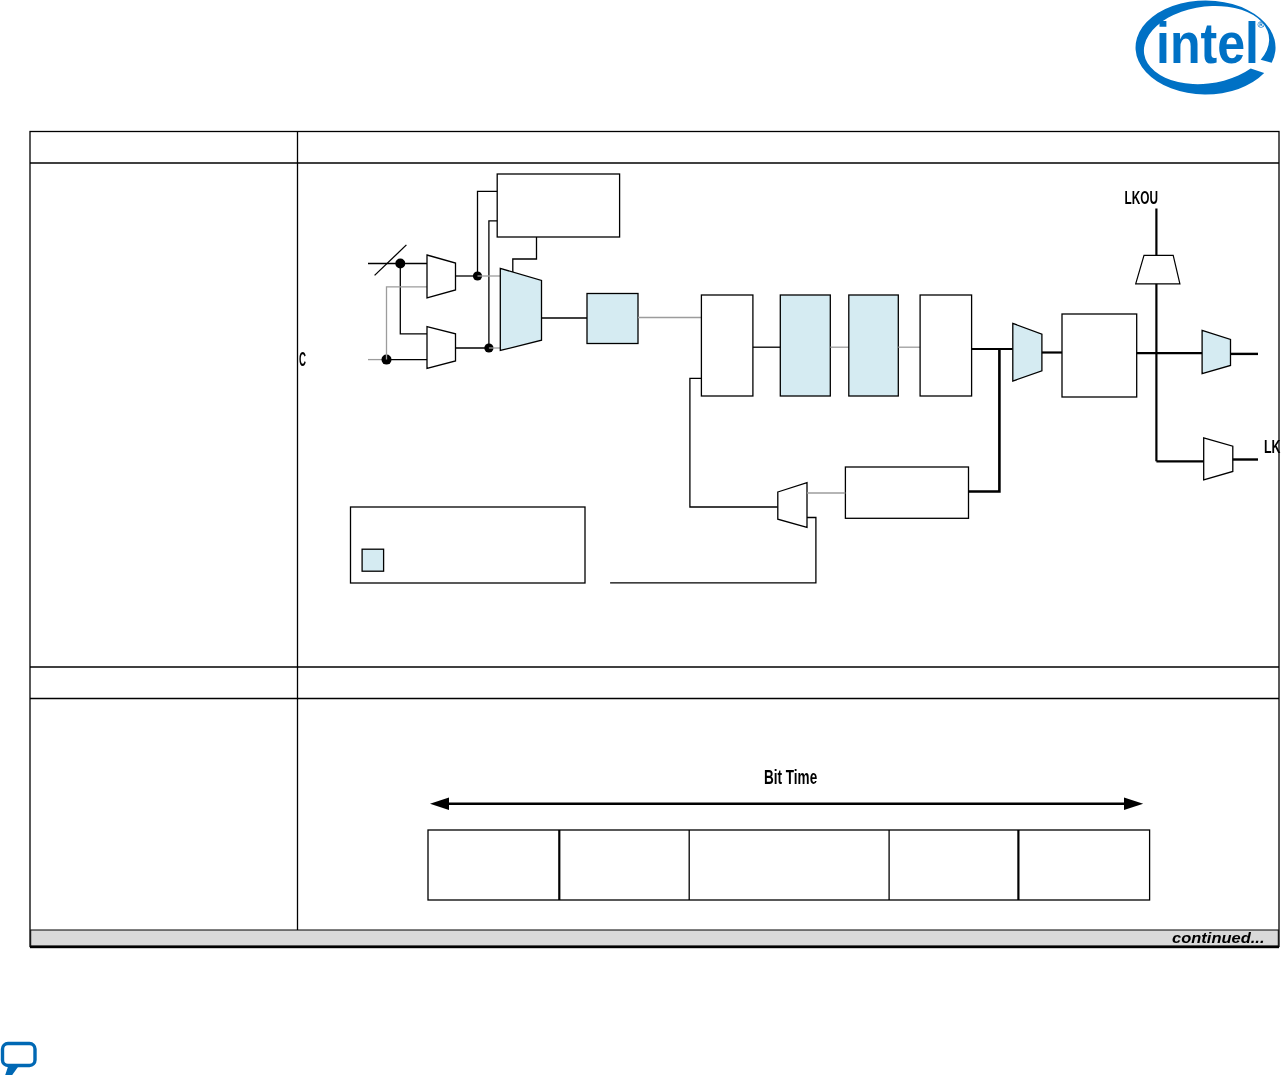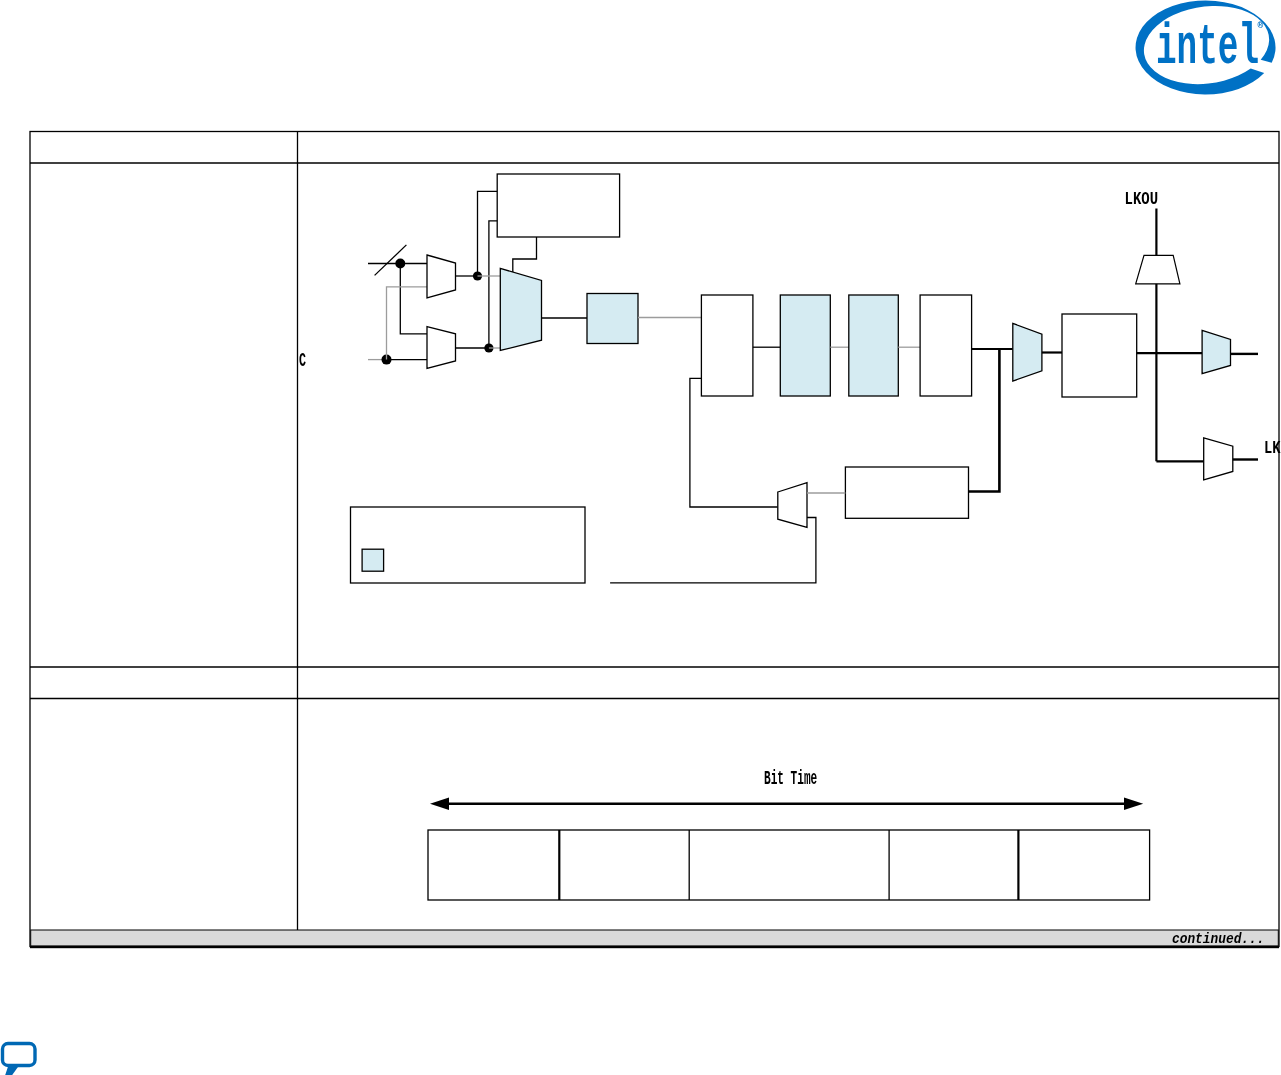--- a/index.html
+++ b/index.html
@@ -1,17 +1,17 @@
 <!DOCTYPE html>
 <html><head>
 <meta charset="utf-8">
 <style>
   html,body{margin:0;padding:0;background:#fff;}
   #page{position:relative;width:1281px;height:1075px;background:#b91c1c;overflow:hidden;
-        font-family:Liberation Mono, monospace;}
+        font-family:Liberation Sans, sans-serif;}
   svg{position:absolute;top:0;left:0;}
 </style>
 </head>
 <body>
 
 <div id="page">
 <svg width="1281" height="1075" viewBox="0 0 1281 1075">
 
   <rect x="0" y="0" width="1281" height="1075" fill="#ffffff"></rect>
 

